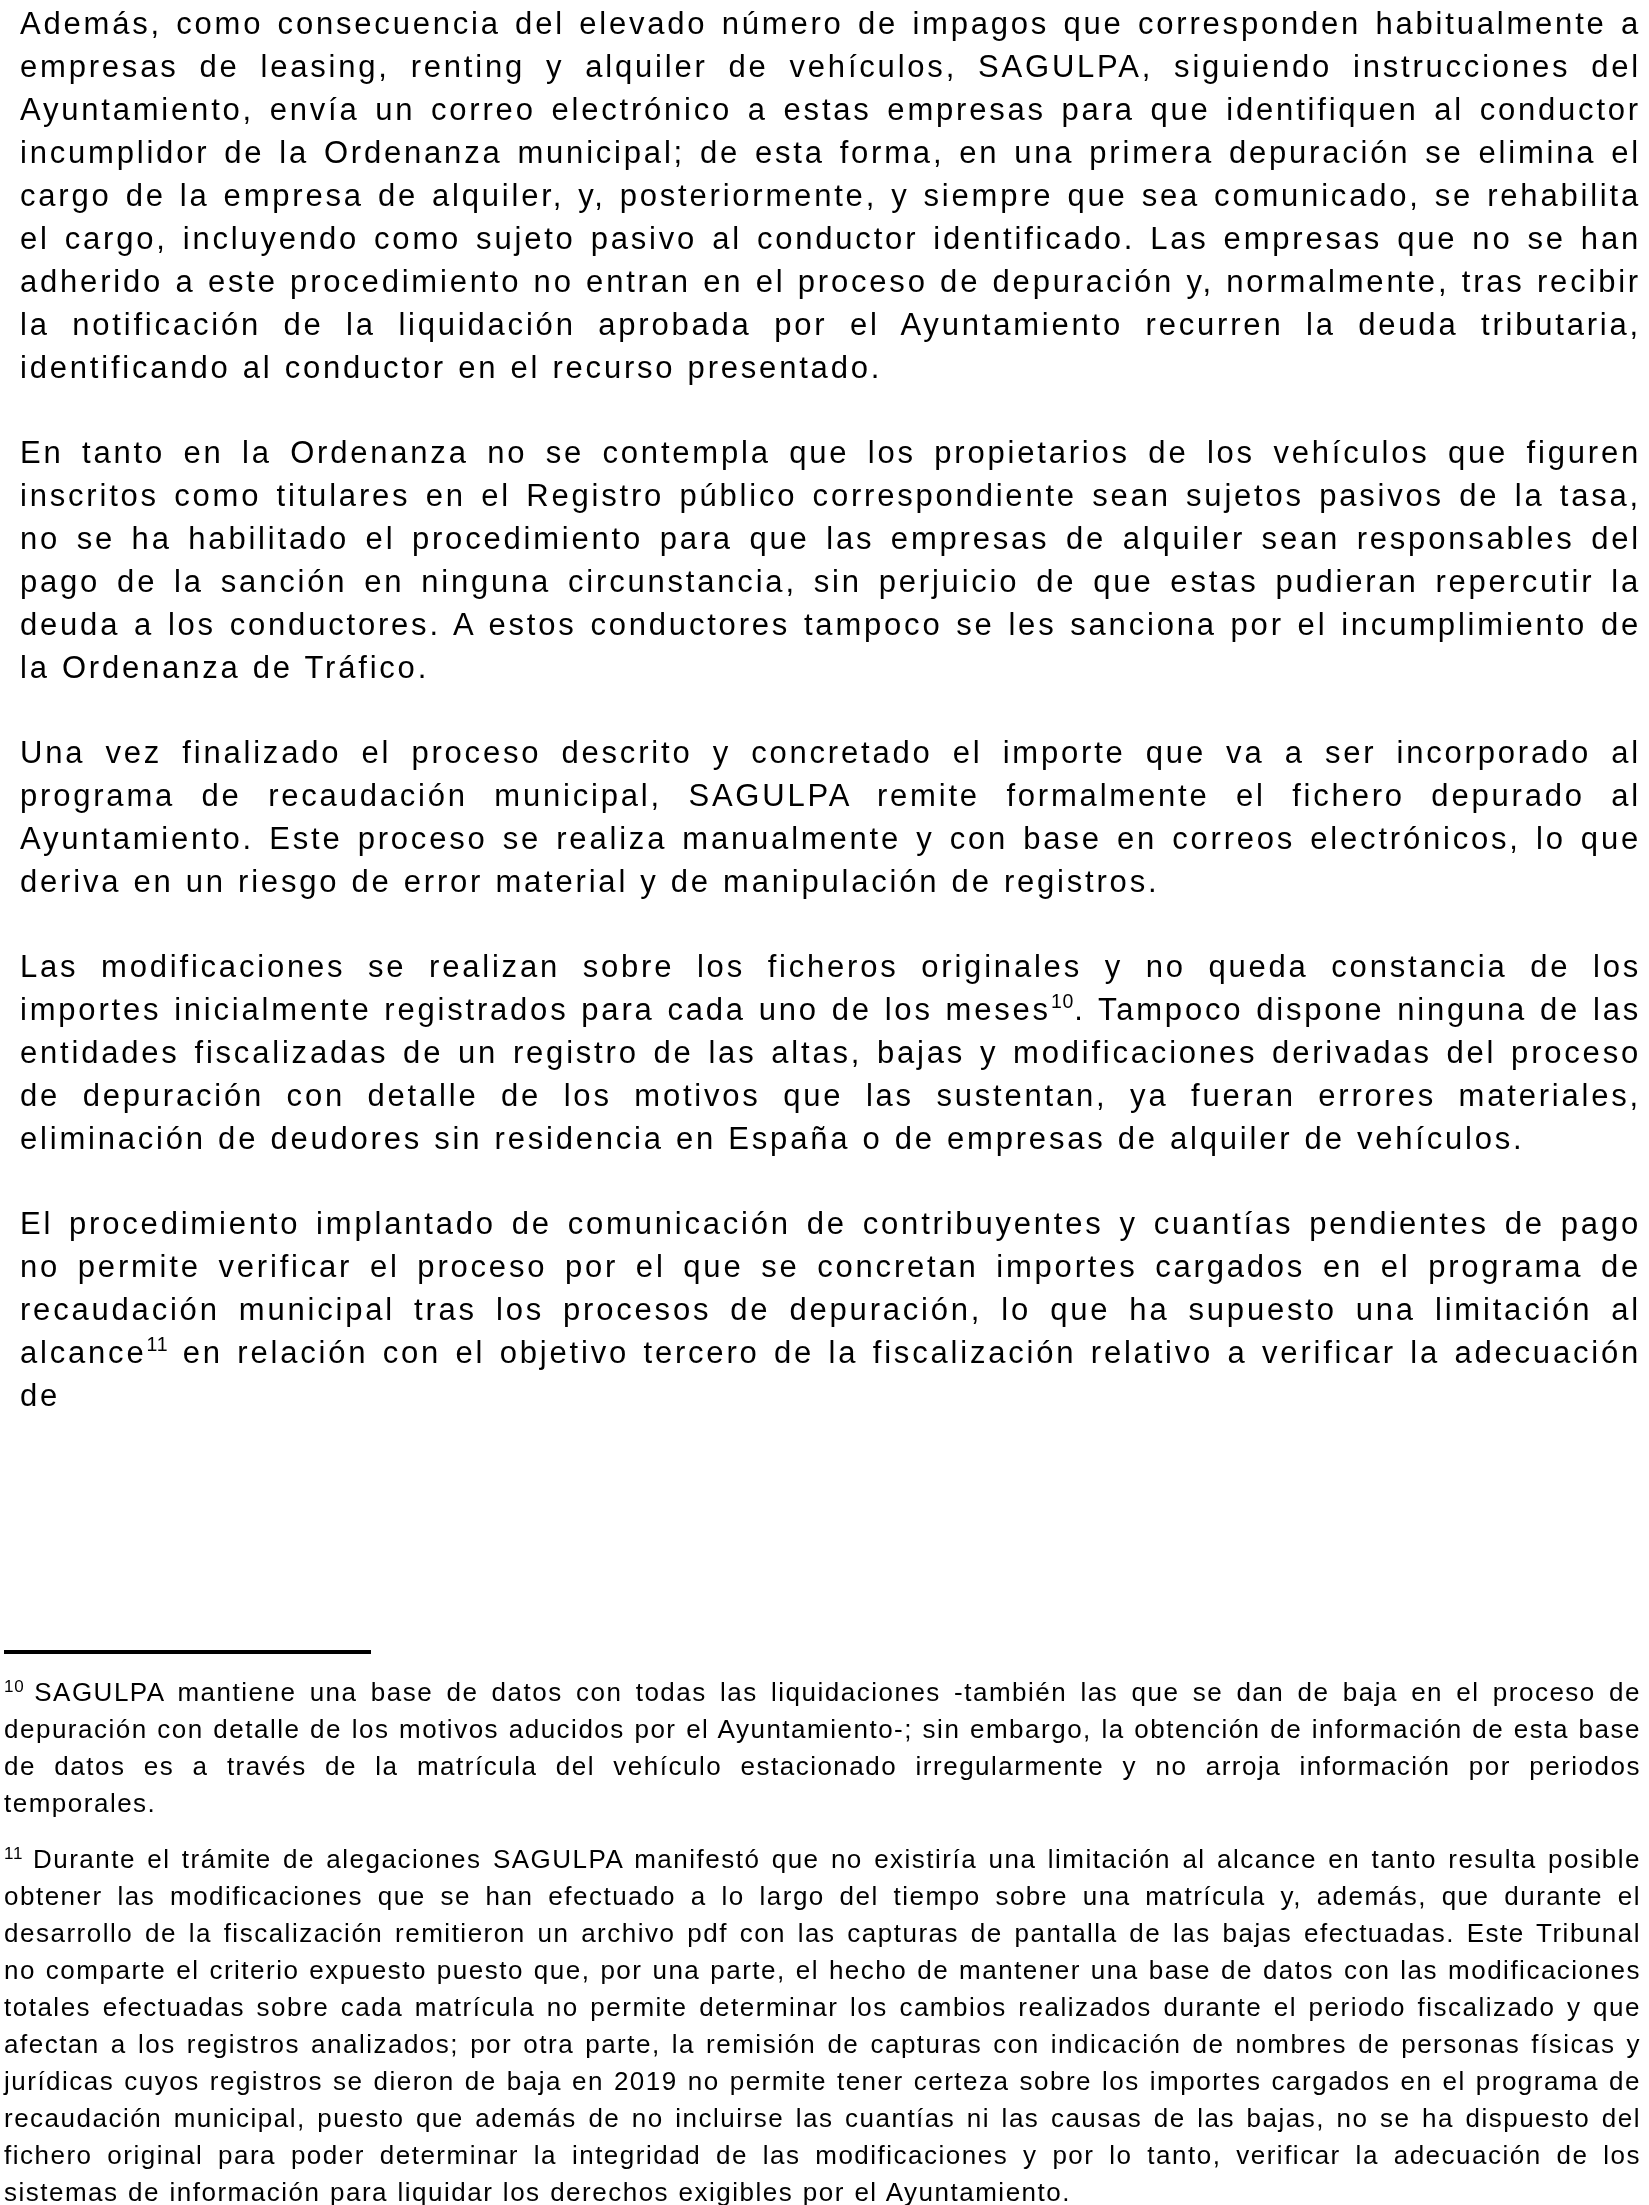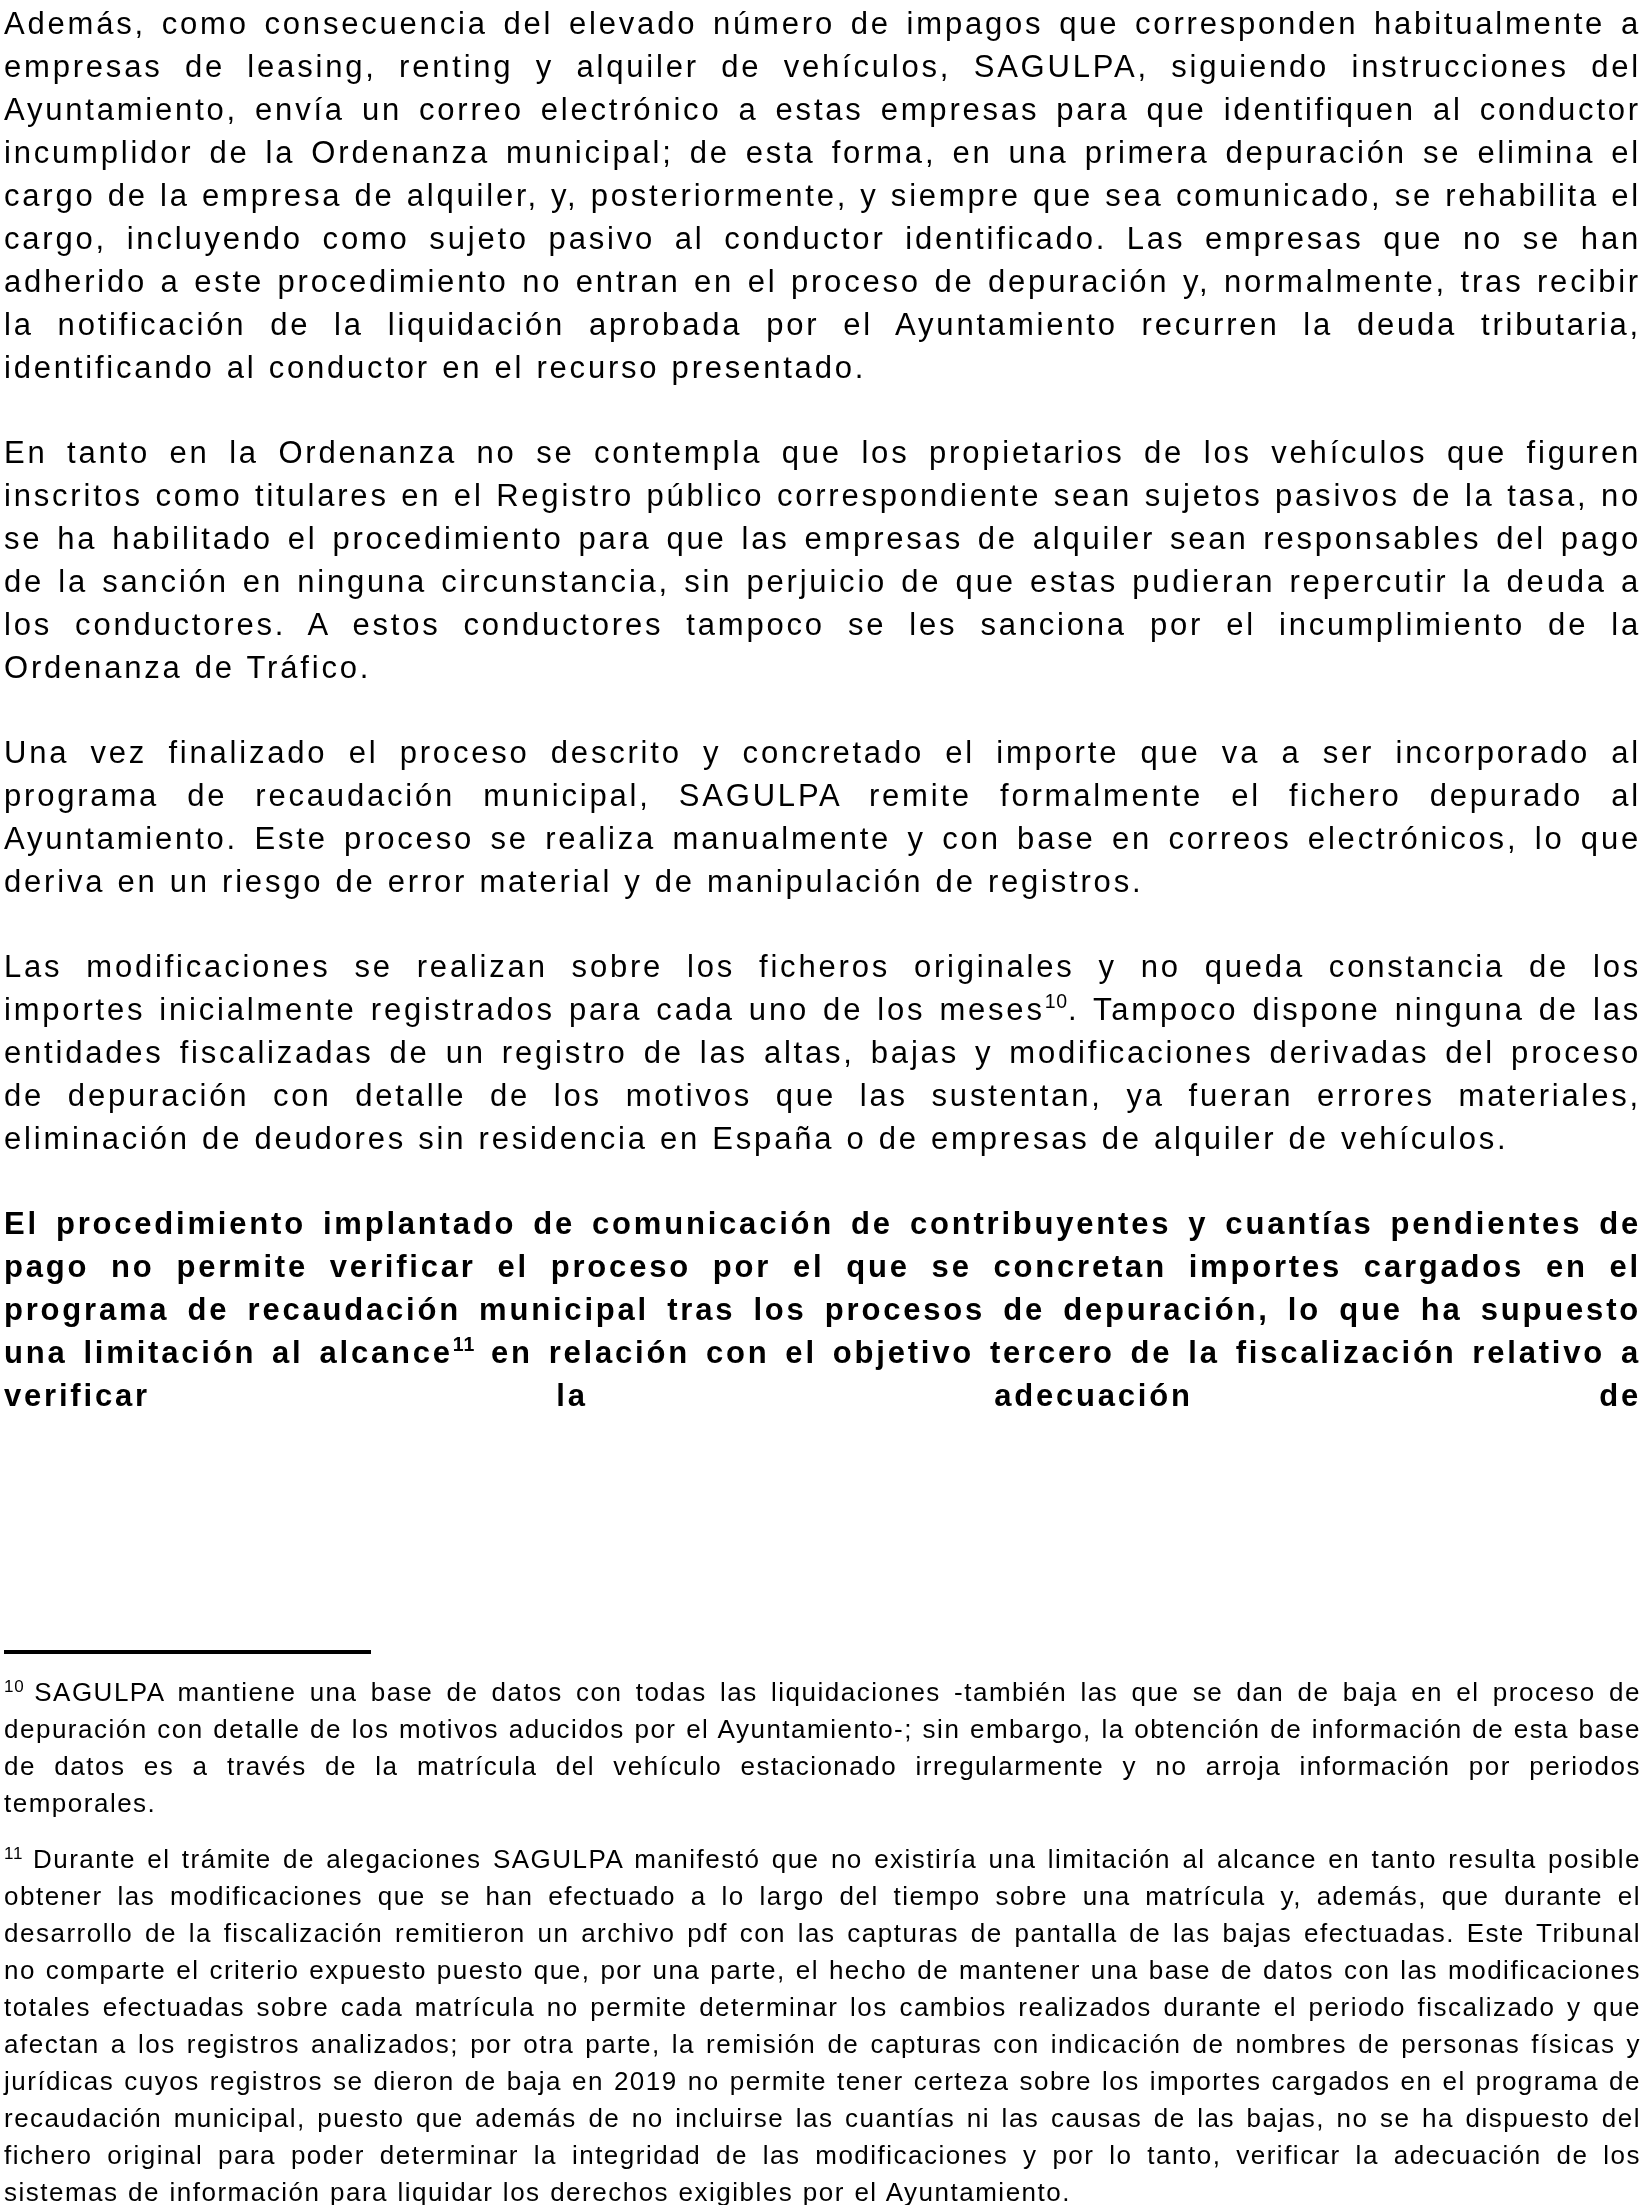--- a/index.html
+++ b/index.html
@@ -8,28 +8,28 @@
     width: 1649px;
     height: 2205px;
     background: #ffffff;
     color: #000000;
     font-family: "Liberation Sans", "DejaVu Sans", sans-serif;
     overflow: hidden;
     box-sizing: border-box;
   }
   .body-text { padding: 1.6px 8px 0 4px; }
   .para {
-    margin: 0 0 42px 0;
+    margin: 0 0 42px 16px;
     font-size: 31px;
     line-height: 43px;
     letter-spacing: 2.8px;
     word-spacing: 0.8px;
     text-align: justify;
   }
-  .para.continues { text-align-last: justify; font-weight: bold; }
+  .para.continues { text-align-last: justify; }
   sup.fnref {
     font-size: 19.5px;
     line-height: 0;
     letter-spacing: 0.8px;
     vertical-align: baseline;
     position: relative;
     top: -11.4px;
   }
   .footnote-area {
     position: absolute;

